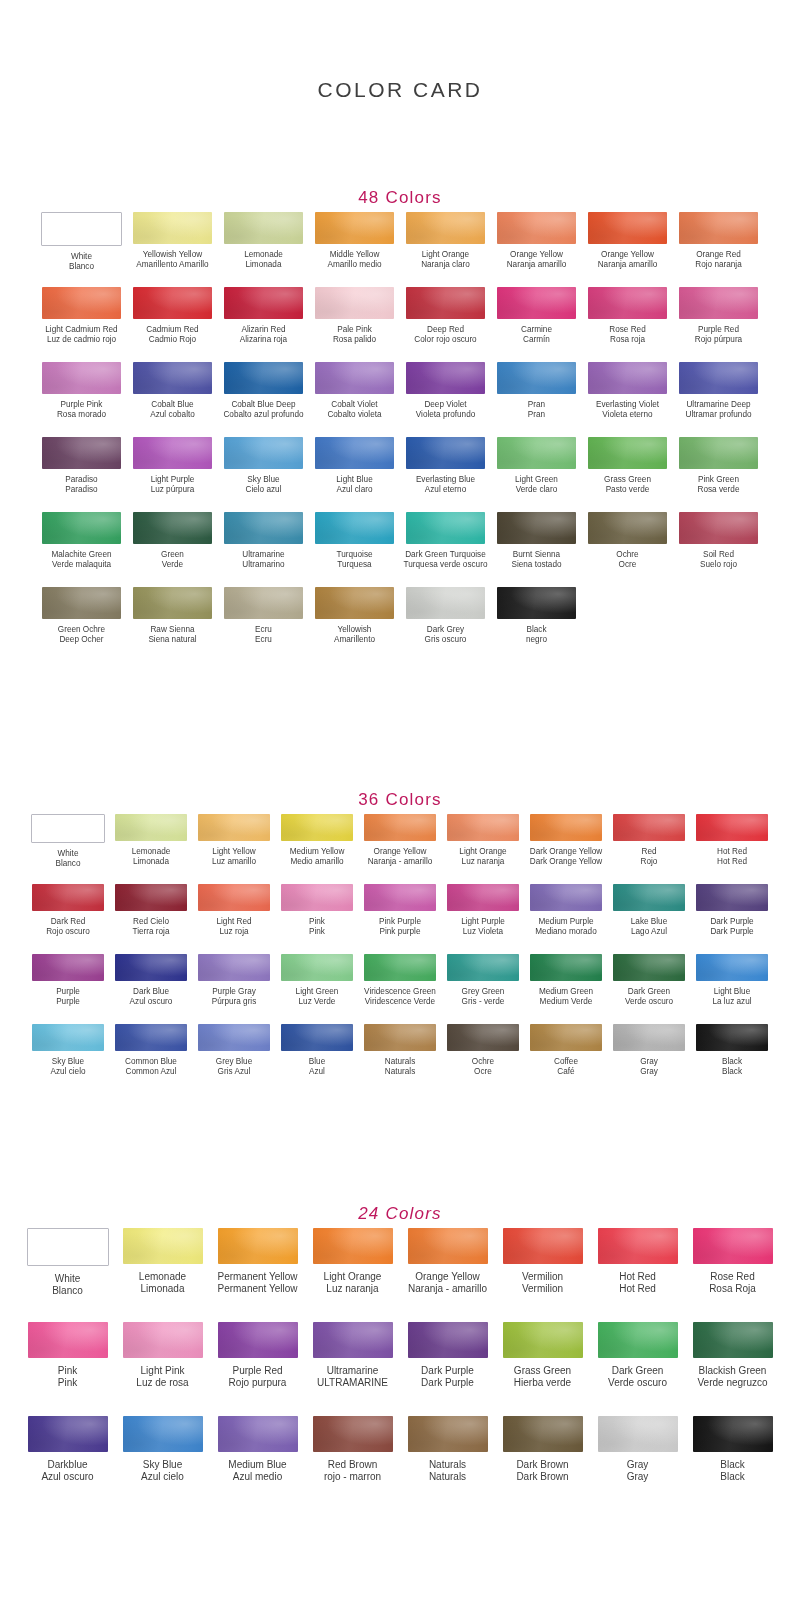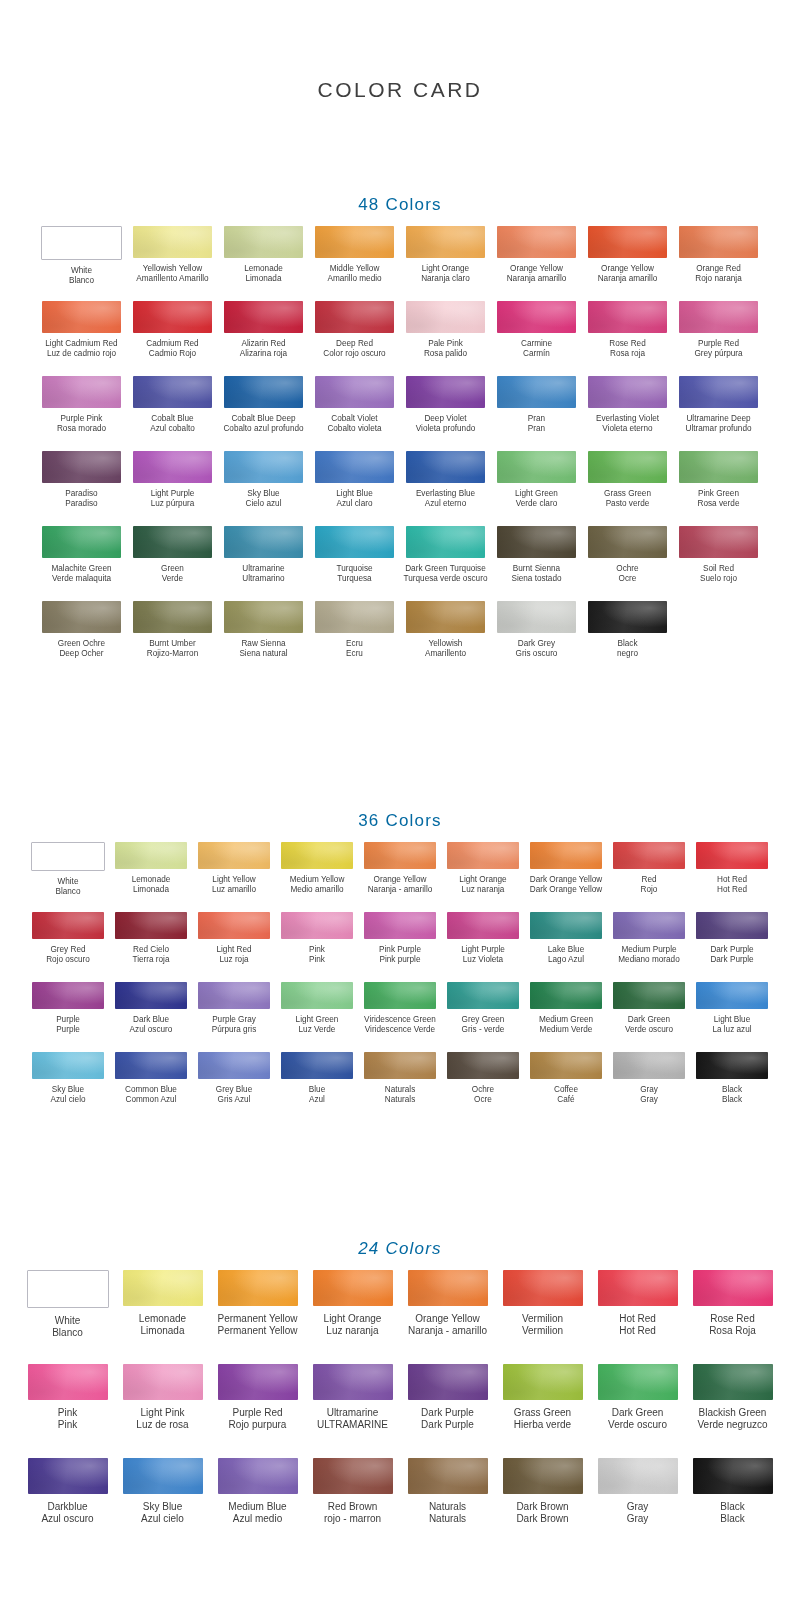--- a/index.html
+++ b/index.html
@@ -30,22 +30,22 @@
     letter-spacing: 2.5px;
     color: #3f3f3f;
     padding-top: 78px;
     margin: 0;
   }
   .section-title {
     text-align: center;
     font-size: 17px;
     font-weight: 400;
     letter-spacing: 1.2px;
-    color: #0369a1;
-    margin: 11px;
+    color: #be185d;
+    margin: 4px;
   }
   .title-48  { padding-top: 52px; }
   .title-36  { padding-top: 0; }
   .title-24  { padding-top: 0; font-style: italic; }
 
   
   .section { width: 800px; }
   .section-48 { padding-top: 30px; }
   .section-36 { padding-top: 28px; }
   .section-24 { padding-top: 28px; }
@@ -208,52 +208,52 @@
           </div>
         </div>
         <div class="swatch-cell">
           <div class="chip" style="background: rgb(201, 32, 60);"></div>
           <div class="chip-labels">
             <span class="label-en">Alizarin Red</span>
             <span class="label-es">Alizarina roja</span>
           </div>
         </div>
         <div class="swatch-cell">
+          <div class="chip" style="background: rgb(246, 205, 211);"></div>
+          <div class="chip-labels">
+            <span class="label-en">Pale Pink</span>
+            <span class="label-es">Rosa palido</span>
+          </div>
+        </div>
+        <div class="swatch-cell">
           <div class="chip" style="background: rgb(196, 50, 64);"></div>
           <div class="chip-labels">
             <span class="label-en">Deep Red</span>
             <span class="label-es">Color rojo oscuro</span>
           </div>
         </div>
         <div class="swatch-cell">
-          <div class="chip" style="background: rgb(246, 205, 211);"></div>
-          <div class="chip-labels">
-            <span class="label-en">Pale Pink</span>
-            <span class="label-es">Rosa palido</span>
-          </div>
-        </div>
-        <div class="swatch-cell">
           <div class="chip" style="background: rgb(224, 52, 125);"></div>
           <div class="chip-labels">
             <span class="label-en">Carmine</span>
             <span class="label-es">Carmín</span>
           </div>
         </div>
         <div class="swatch-cell">
           <div class="chip" style="background: rgb(217, 63, 127);"></div>
           <div class="chip-labels">
             <span class="label-en">Rose Red</span>
             <span class="label-es">Rosa roja</span>
           </div>
         </div>
         <div class="swatch-cell">
           <div class="chip" style="background: rgb(217, 90, 149);"></div>
           <div class="chip-labels">
             <span class="label-en">Purple Red</span>
-            <span class="label-es">Grey púrpura</span>
+            <span class="label-es">Rojo púrpura</span>
           </div>
         </div>
         <div class="swatch-cell">
           <div class="chip" style="background: rgb(201, 123, 189);"></div>
           <div class="chip-labels">
             <span class="label-en">Purple Pink</span>
             <span class="label-es">Rosa morado</span>
           </div>
         </div>
         <div class="swatch-cell">
@@ -415,27 +415,20 @@
           <div class="chip-labels">
             <span class="label-en">Soil Red</span>
             <span class="label-es">Suelo rojo</span>
           </div>
         </div>
         <div class="swatch-cell">
           <div class="chip" style="background: rgb(133, 124, 98);"></div>
           <div class="chip-labels">
             <span class="label-en">Green Ochre</span>
             <span class="label-es">Deep Ocher</span>
-          </div>
-        </div>
-        <div class="swatch-cell">
-          <div class="chip" style="background: rgb(123, 122, 78);"></div>
-          <div class="chip-labels">
-            <span class="label-en">Burnt Umber</span>
-            <span class="label-es">Rojizo-Marron</span>
           </div>
         </div>
         <div class="swatch-cell">
           <div class="chip" style="background: rgb(151, 148, 92);"></div>
           <div class="chip-labels">
             <span class="label-en">Raw Sienna</span>
             <span class="label-es">Siena natural</span>
           </div>
         </div>
         <div class="swatch-cell">
@@ -533,21 +526,21 @@
         <div class="swatch-cell">
           <div class="chip" style="background: rgb(232, 51, 60);"></div>
           <div class="chip-labels">
             <span class="label-en">Hot Red</span>
             <span class="label-es">Hot Red</span>
           </div>
         </div>
         <div class="swatch-cell">
           <div class="chip" style="background: rgb(198, 47, 61);"></div>
           <div class="chip-labels">
-            <span class="label-en">Grey Red</span>
+            <span class="label-en">Dark Red</span>
             <span class="label-es">Rojo oscuro</span>
           </div>
         </div>
         <div class="swatch-cell">
           <div class="chip" style="background: rgb(142, 34, 50);"></div>
           <div class="chip-labels">
             <span class="label-en">Red Cielo</span>
             <span class="label-es">Tierra roja</span>
           </div>
         </div>
@@ -573,31 +566,31 @@
           </div>
         </div>
         <div class="swatch-cell">
           <div class="chip" style="background: rgb(204, 69, 144);"></div>
           <div class="chip-labels">
             <span class="label-en">Light Purple</span>
             <span class="label-es">Luz Violeta</span>
           </div>
         </div>
         <div class="swatch-cell">
+          <div class="chip" style="background: rgb(127, 106, 181);"></div>
+          <div class="chip-labels">
+            <span class="label-en">Medium Purple</span>
+            <span class="label-es">Mediano morado</span>
+          </div>
+        </div>
+        <div class="swatch-cell">
           <div class="chip" style="background: rgb(43, 141, 133);"></div>
           <div class="chip-labels">
             <span class="label-en">Lake Blue</span>
             <span class="label-es">Lago Azul</span>
-          </div>
-        </div>
-        <div class="swatch-cell">
-          <div class="chip" style="background: rgb(127, 106, 181);"></div>
-          <div class="chip-labels">
-            <span class="label-en">Medium Purple</span>
-            <span class="label-es">Mediano morado</span>
           </div>
         </div>
         <div class="swatch-cell">
           <div class="chip" style="background: rgb(85, 65, 127);"></div>
           <div class="chip-labels">
             <span class="label-en">Dark Purple</span>
             <span class="label-es">Dark Purple</span>
           </div>
         </div>
         <div class="swatch-cell">

